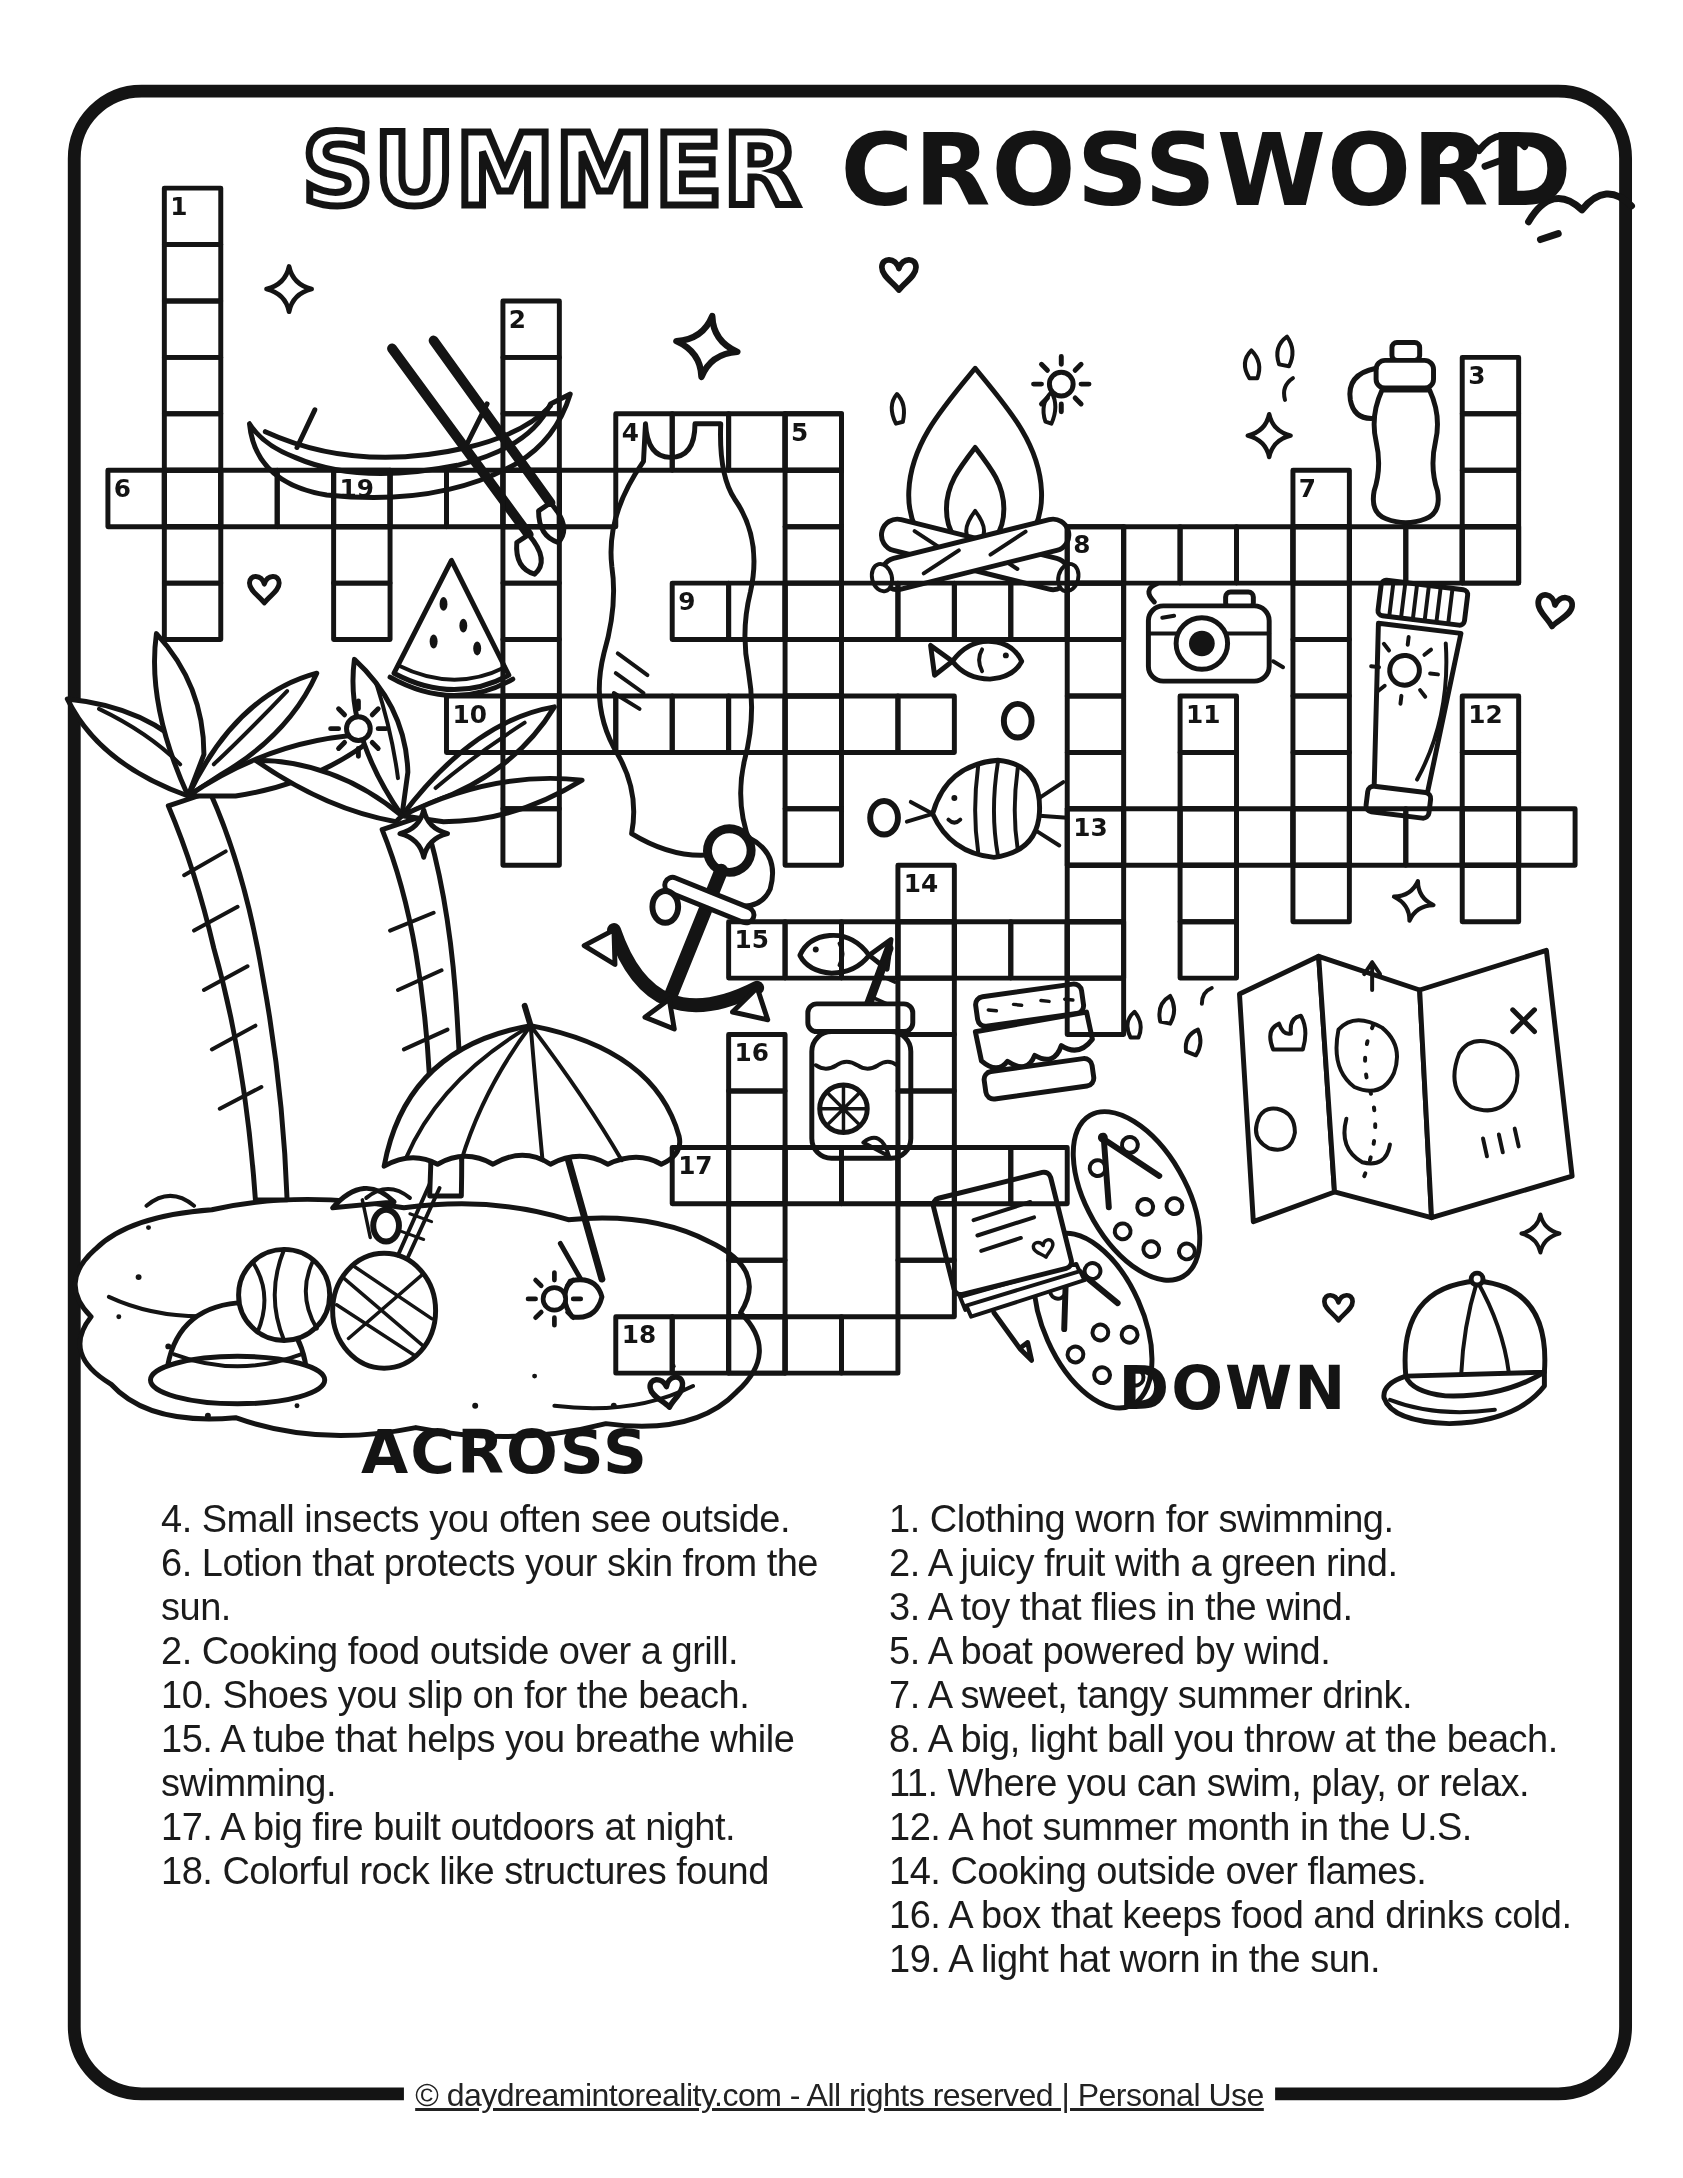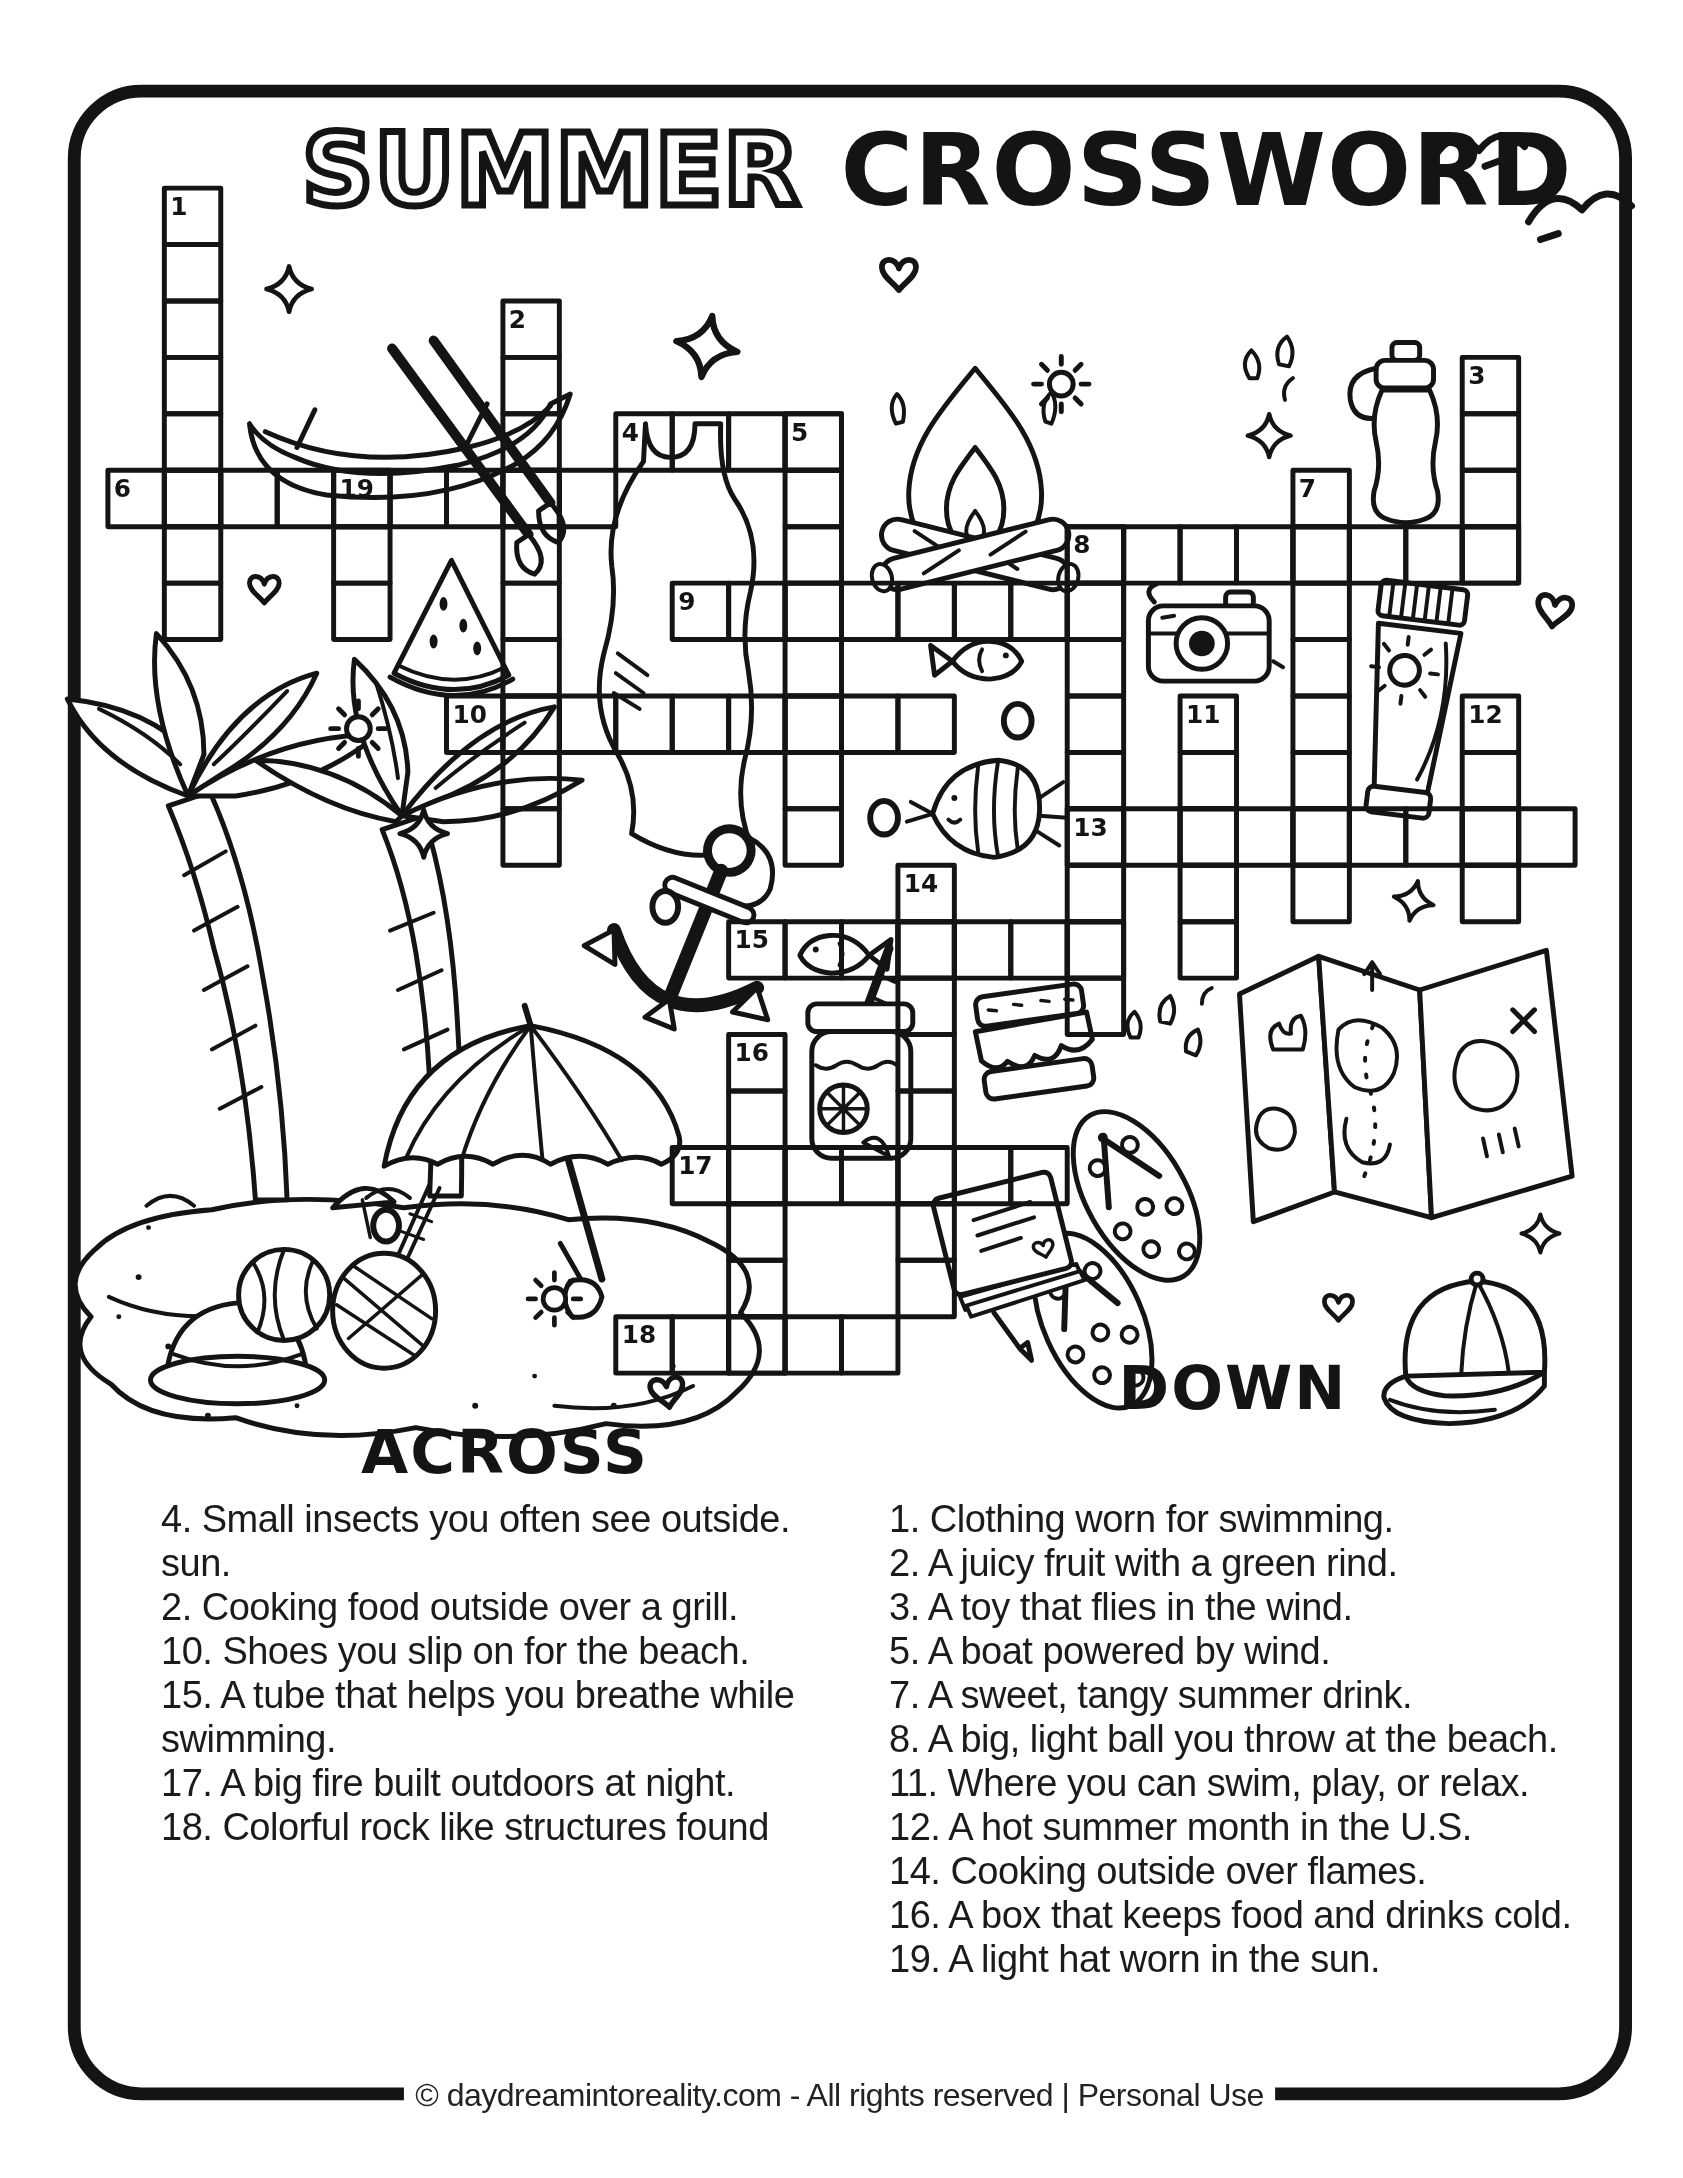--- a/index.html
+++ b/index.html
@@ -19,21 +19,21 @@
                   letter-spacing:2px;color:#141414;}
   #across-header{left:297px;top:1416px;}
   #down-header{left:1025px;top:1352px;}
   
   .clues{position:absolute;top:1497px;font-size:38px;letter-spacing:-0.5px;
          line-height:44px;color:#1b1b1b;}
   #across-clues{left:161px;width:693px;}
   #down-clues{left:889px;width:733px;}
   
   .footer-text{position:absolute;left:404px;top:2077px;width:871px;text-align:center;
-               font-size:32px;letter-spacing:-0.5px;color:#222;}
+               font-size:32px;letter-spacing:-0.5px;color:#222;text-decoration:underline;}
 </style>
 </head>
 <body>
 
 <svg class="abs" width="1683" height="2178" viewBox="0 0 1700 2200" style="left:0;top:0" stroke-linecap="round" stroke-linejoin="round">
 
   <rect x="75" y="92" width="1567" height="2023" rx="68" fill="none" stroke="#141414" stroke-width="13"></rect>
 
   <rect x="408" y="2094" width="880" height="44" fill="#fff" stroke="none"></rect>
 
@@ -508,20 +508,21 @@
 
 <div class="title-row">
   <span class="title-outline">SUMMER</span><span class="title-solid">CROSSWORD</span>
 </div>
 
 <div id="across-header" class="section-header">ACROSS</div>
 <div id="down-header" class="section-header">DOWN</div>
 
 <div id="across-clues" class="clues">
     <div>4. Small insects you often see outside.</div>
+    <div>6. Lotion that protects your skin from the</div>
     <div>sun.</div>
     <div>2. Cooking food outside over a grill.</div>
     <div>10. Shoes you slip on for the beach.</div>
     <div>15. A tube that helps you breathe while</div>
     <div>swimming.</div>
     <div>17. A big fire built outdoors at night.</div>
     <div>18. Colorful rock like structures found</div>
   </div>
 <div id="down-clues" class="clues">
     <div>1. Clothing worn for swimming.</div>

